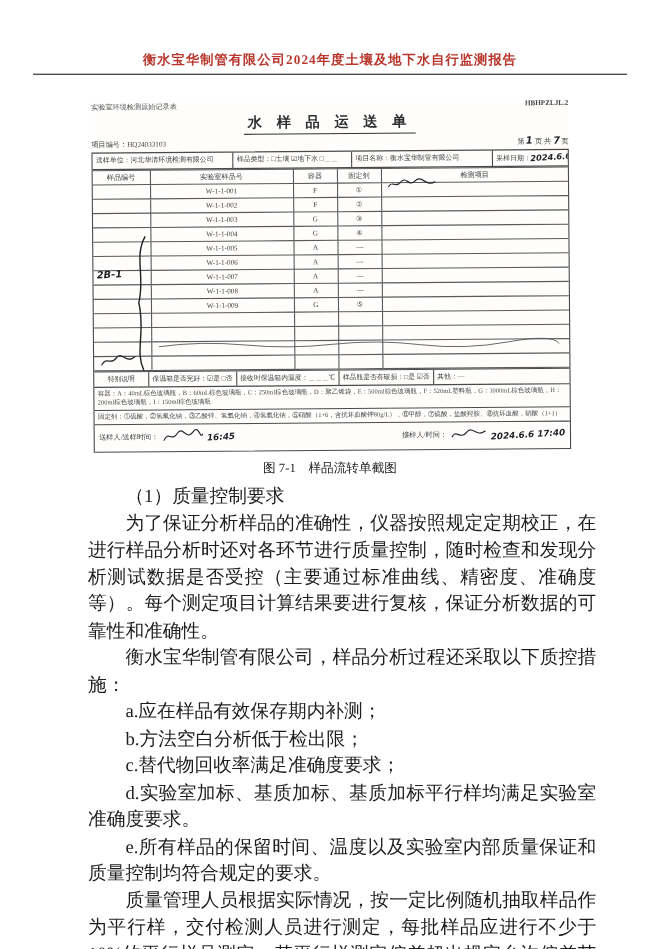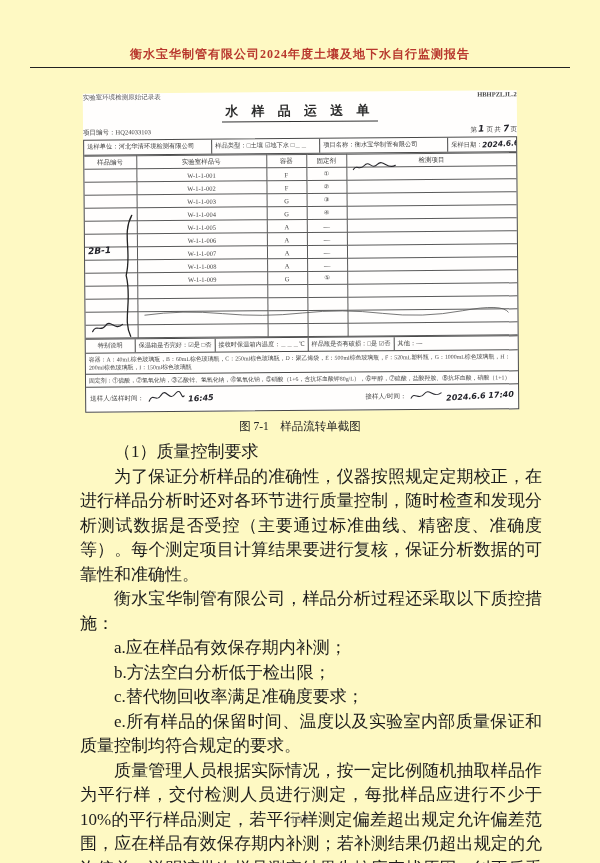--- a/index.html
+++ b/index.html
@@ -1,19 +1,19 @@
 <!DOCTYPE html>
 <html><head>
 <meta charset="utf-8">
 <style>
   * { margin:0; padding:0; box-sizing:border-box; }
   html,body { background:#e9e9e9; }
   .page {
     position:relative; width:600px; height:863px; margin:0 auto;
-    background:#fef9c3; overflow:hidden;
+    background:#ffffff; overflow:hidden;
     font-family:"Liberation Serif", serif; color:#1c1c1c;
   }
   
   .rpt-header {
     padding-top:46px; text-align:center;
     font-size:12px; font-weight:bold; letter-spacing:1px; color:#b8372d;
   }
   .rpt-rule { margin:4px 30px 0 30px; border-bottom:1.2px solid #222; }
 
   
@@ -269,18 +269,19 @@
   <div class="fig-caption">图 7-1　样品流转单截图</div>
 
 
   <div class="bodytext">
     <p>（1）质量控制要求</p>
     <p>为了保证分析样品的准确性，仪器按照规定定期校正，在进行样品分析时还对各环节进行质量控制，随时检查和发现分析测试数据是否受控（主要通过标准曲线、精密度、准确度等）。每个测定项目计算结果要进行复核，保证分析数据的可靠性和准确性。</p>
     <p>衡水宝华制管有限公司，样品分析过程还采取以下质控措施：</p>
     <p>a.应在样品有效保存期内补测；</p>
     <p>b.方法空白分析低于检出限；</p>
     <p>c.替代物回收率满足准确度要求；</p>
+    <p>d.实验室加标、基质加标、基质加标平行样均满足实验室准确度要求。</p>
     <p>e.所有样品的保留时间、温度以及实验室内部质量保证和质量控制均符合规定的要求。</p>
     <p>质量管理人员根据实际情况，按一定比例随机抽取样品作为平行样，交付检测人员进行测定，每批样品应进行不少于10%的平行样品测定，若平行样测定偏差超出规定允许偏差范围，应在样品有效保存期内补测；若补测结果仍超出规定的允许偏差，说明该批次样品测定结果失控应查找原因，纠正后重新测定，必要时重新采样。</p>
   </div>
 
   <div class="pagenum">192</div>
 </div>
 
 </body></html>

